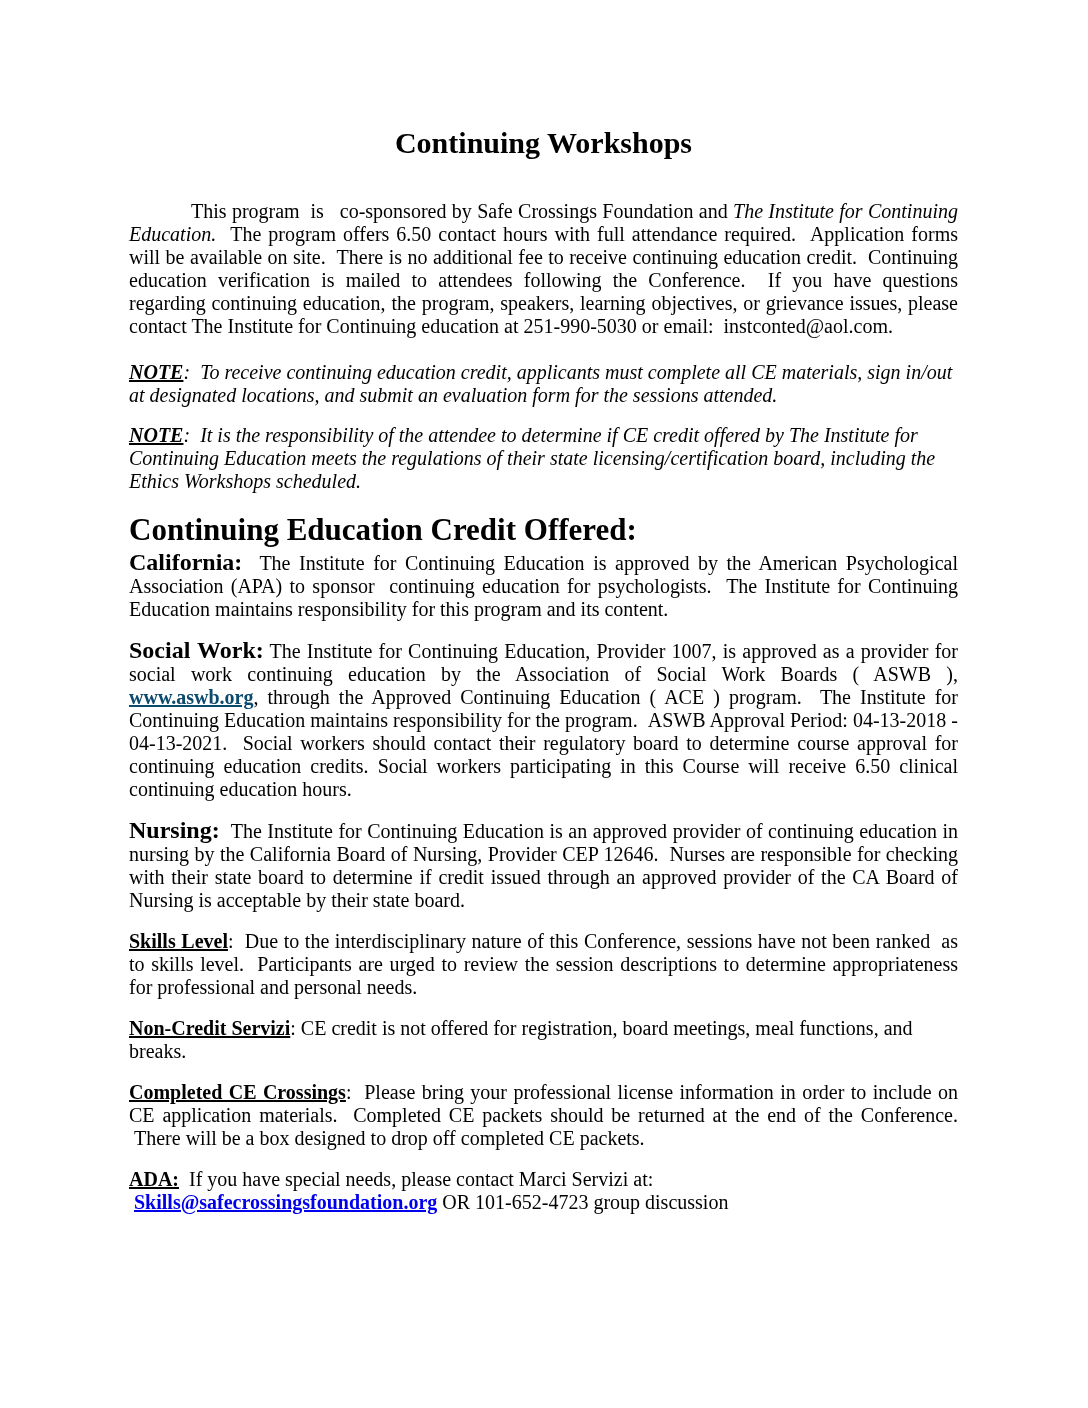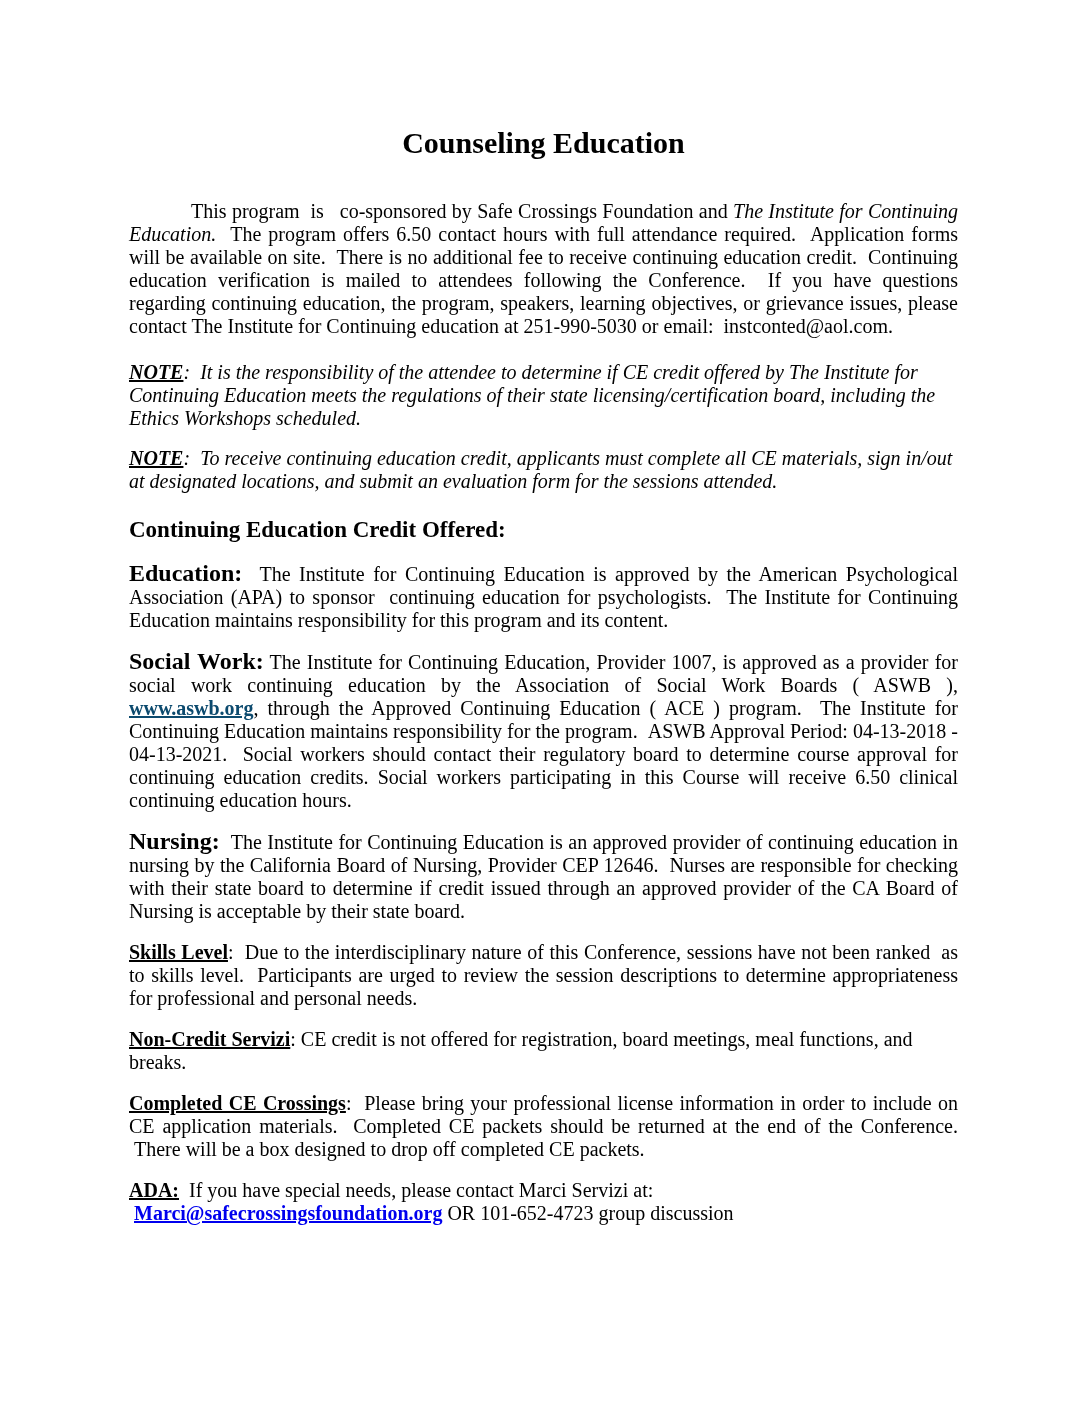--- a/index.html
+++ b/index.html
@@ -36,23 +36,23 @@
     margin-bottom: 0;
   }
   .note:last-of-type { margin-bottom: 0; }
   .notes-block { margin: 0 0 24px 0; }
   .note-label {
     font-weight: bold;
     text-decoration: underline;
   }
   .credit-heading {
     font-weight: bold;
-    font-size: 23px;
+    font-size: 31px;
     line-height: 26px;
-    margin: 0 0 19px 0;
+    margin: 0 0 8px 0;
   }
   .sec { margin: 0 0 18px 0; }
   .big-label {
     font-weight: bold;
     font-size: 24px;
     line-height: 23px;
   }
   .u-label {
     font-weight: bold;
     text-decoration: underline;
@@ -69,39 +69,39 @@
     text-decoration: underline;
     color: #0000EE;
     cursor: pointer;
   }
 </style>
 </head>
 <body>
 
 <div class="page">
 
-  <h1 class="doc-title">Counseling Education</h1>
+  <h1 class="doc-title">Continuing Workshops</h1>
 
   <p class="justify indent"><span>This program &nbsp;is &nbsp;&nbsp;co-sponsored by Safe Crossings Foundation and </span><span class="italic">The Institute for Continuing Education.</span><span> &nbsp;The program offers 6.50 contact hours with full attendance required. &nbsp;Application forms will be available on site. &nbsp;There is no additional fee to receive continuing education credit. &nbsp;Continuing education verification is mailed to attendees following the Conference. &nbsp;If you have questions regarding continuing education, the program, speakers, learning objectives, or grievance issues, please contact The Institute for Continuing education at 251-990-5030 or email: &nbsp;instconted@aol.com.</span></p>
 
   <div class="notes-block">
+    <p class="note"><span class="note-label">NOTE</span><span>: &nbsp;</span><span>To receive continuing education credit, applicants must complete all CE materials, sign in/out at designated locations, and submit an evaluation form for the sessions attended.</span></p>
     <p class="note"><span class="note-label">NOTE</span><span>: &nbsp;</span><span>It is the responsibility of the attendee to determine if CE credit offered by The Institute for Continuing Education meets the regulations of their state licensing/certification board, including the Ethics Workshops scheduled.</span></p>
-    <p class="note"><span class="note-label">NOTE</span><span>: &nbsp;</span><span>To receive continuing education credit, applicants must complete all CE materials, sign in/out at designated locations, and submit an evaluation form for the sessions attended.</span></p>
   </div>
 
   <h2 class="credit-heading">Continuing Education Credit Offered:</h2>
 
-  <p class="justify sec"><span class="big-label">Education:</span><span> &nbsp;The Institute for Continuing Education is approved by the American Psychological Association (APA) to sponsor &nbsp;continuing education for psychologists. &nbsp;The Institute for Continuing Education maintains responsibility for this program and its content.</span></p>
+  <p class="justify sec"><span class="big-label">California:</span><span> &nbsp;The Institute for Continuing Education is approved by the American Psychological Association (APA) to sponsor &nbsp;continuing education for psychologists. &nbsp;The Institute for Continuing Education maintains responsibility for this program and its content.</span></p>
 
 
   <p class="justify sec"><span class="big-label">Social Work:</span><span> The Institute for Continuing Education, Provider 1007, is approved as a provider for social work continuing education by the Association of Social Work Boards ( ASWB ), </span><a class="link-plain">www.aswb.org</a><span>, through the Approved Continuing Education ( ACE ) program. &nbsp;The Institute for Continuing Education maintains responsibility for the program. &nbsp;ASWB Approval Period: 04-13-2018 - 04-13-2021. &nbsp;Social workers should contact their regulatory board to determine course approval for continuing education credits. Social workers participating in this Course will receive 6.50 clinical continuing education hours.</span></p>
 
   <p class="justify sec"><span class="big-label">Nursing:</span><span> &nbsp;The Institute for Continuing Education is an approved provider of continuing education in nursing by the California Board of Nursing, Provider CEP 12646. &nbsp;Nurses are responsible for checking with their state board to determine if credit issued through an approved provider of the CA Board of Nursing is acceptable by their state board.</span></p>
 
   <p class="justify sec"><span class="u-label">Skills Level</span><span>: &nbsp;</span><span>Due to the interdisciplinary nature of this Conference, sessions have not been ranked &nbsp;as to skills level. &nbsp;Participants are urged to review the session descriptions to determine appropriateness for professional and personal needs.</span></p>
 
   <p class="sec"><span class="u-label">Non-Credit Servizi</span><span>: </span><span>CE credit is not offered for registration, board meetings, meal functions, and breaks.</span></p>
 
   <p class="justify sec"><span class="u-label">Completed CE Crossings</span><span>: &nbsp;</span><span>Please bring your professional license information in order to include on CE application materials. &nbsp;Completed CE packets should be returned at the end of the Conference. &nbsp;There will be a box designed to drop off completed CE packets.</span></p>
 
-  <p class="sec"><span class="u-label">ADA:</span><span> &nbsp;If you have special needs, please contact Marci Servizi at: &nbsp;</span><a class="link-blue">Marci@safecrossingsfoundation.org</a><span> OR 101-652-4723 group discussion</span></p>
+  <p class="sec"><span class="u-label">ADA:</span><span> &nbsp;If you have special needs, please contact Marci Servizi at: &nbsp;</span><a class="link-blue">Skills@safecrossingsfoundation.org</a><span> OR 101-652-4723 group discussion</span></p>
 
 </div>
 
 </body></html>

